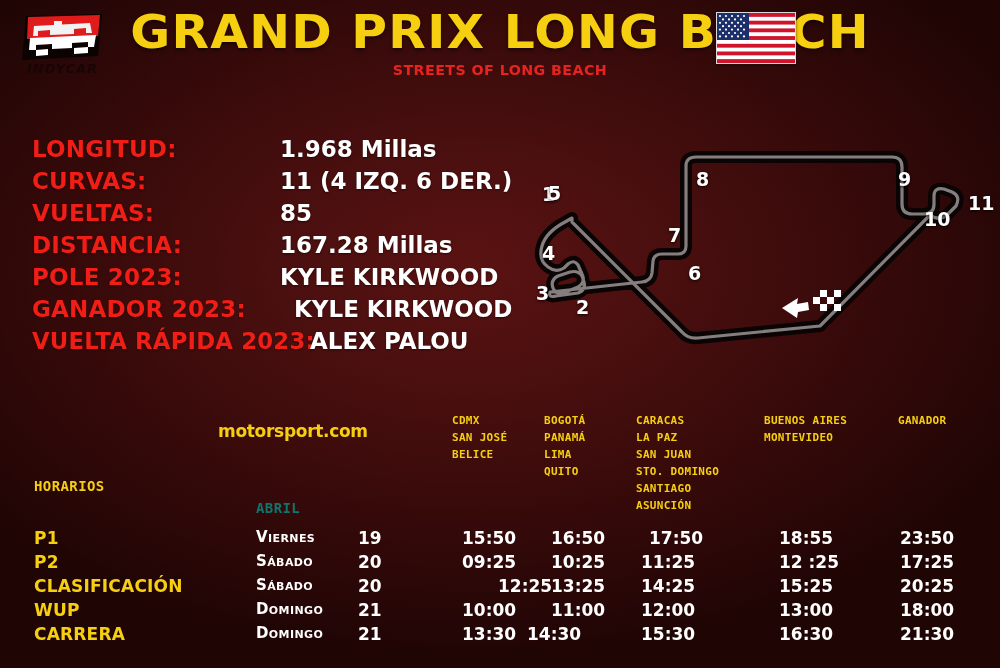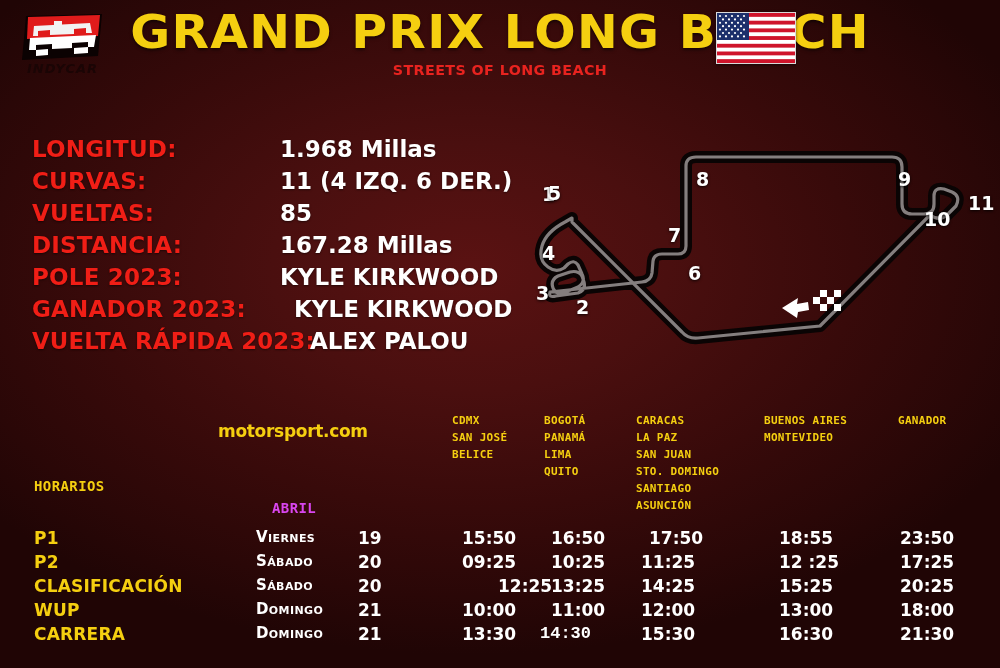--- a/index.html
+++ b/index.html
@@ -81,23 +81,23 @@
   }
 
   
   .sched { position:absolute; left:0; top:470px; width:1000px; height:198px; }
   .horarios {
     position:absolute; left:34px; top:8px;
     font-family:"DejaVu Sans Mono", monospace; font-weight:bold;
     font-size:14px; color:#f5cf10; letter-spacing:.4px;
   }
   .abril {
-    position:absolute; left:272px; top:30px;
+    position:absolute; left:256px; top:30px;
     font-family:"DejaVu Sans Mono", monospace; font-weight:bold;
-    font-size:14px; color:#d946ef; letter-spacing:.4px;
+    font-size:14px; color:#0f766e; letter-spacing:.4px;
   }
   .srow { position:absolute; left:0; width:1000px; height:24px; }
   .sess {
     position:absolute; left:34px;
     font-family:"DejaVu Sans", sans-serif; font-weight:bold;
     font-size:17px; color:#f5cf10; letter-spacing:.2px; white-space:nowrap;
   }
   .day {
     position:absolute; left:256px;
     font-family:"DejaVu Sans", sans-serif; font-weight:bold;
@@ -509,20 +509,20 @@
       <span class="tval" style="left:641px;" data-name="session-time">12:00</span>
       <span class="tval" style="left:779px;" data-name="session-time">13:00</span>
       <span class="tval" style="left:900px;" data-name="session-time">18:00</span>
     </div>
 
     <div class="srow" style="top:154px;" data-name="table-row">
       <span class="sess" data-name="session-name">CARRERA</span>
       <span class="day" data-name="session-day">Domingo</span>
       <span class="daynum" data-name="session-date">21</span>
       <span class="tval" style="left:462px;" data-name="session-time">13:30</span>
-      <span class="tval" style="left:540px;font-family:Liberation Mono, monospace;" data-name="session-time">14:30</span>
+      <span class="tval" style="left:527px;" data-name="session-time">14:30</span>
       <span class="tval" style="left:641px;" data-name="session-time">15:30</span>
       <span class="tval" style="left:779px;" data-name="session-time">16:30</span>
       <span class="tval" style="left:900px;" data-name="session-time">21:30</span>
     </div>
   </div>
 
 </div>
 
 </body></html>

